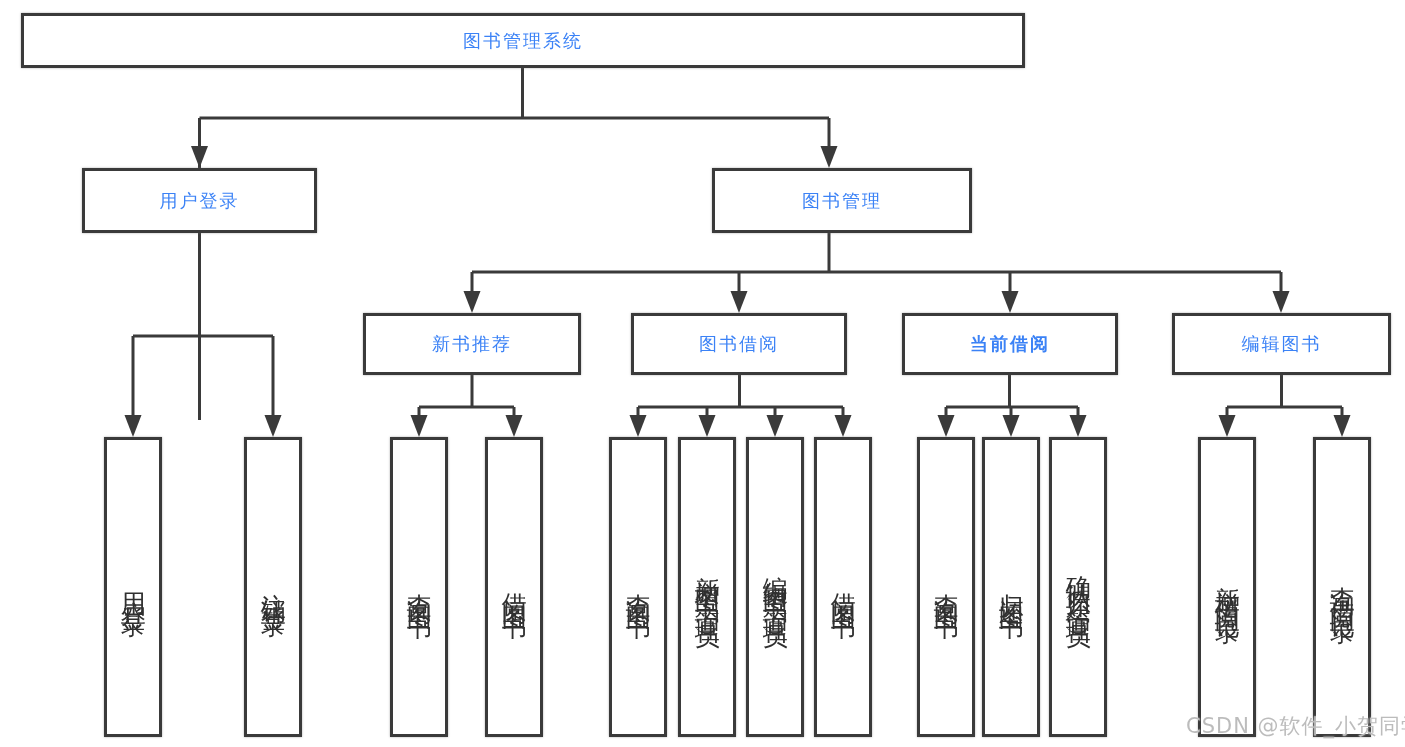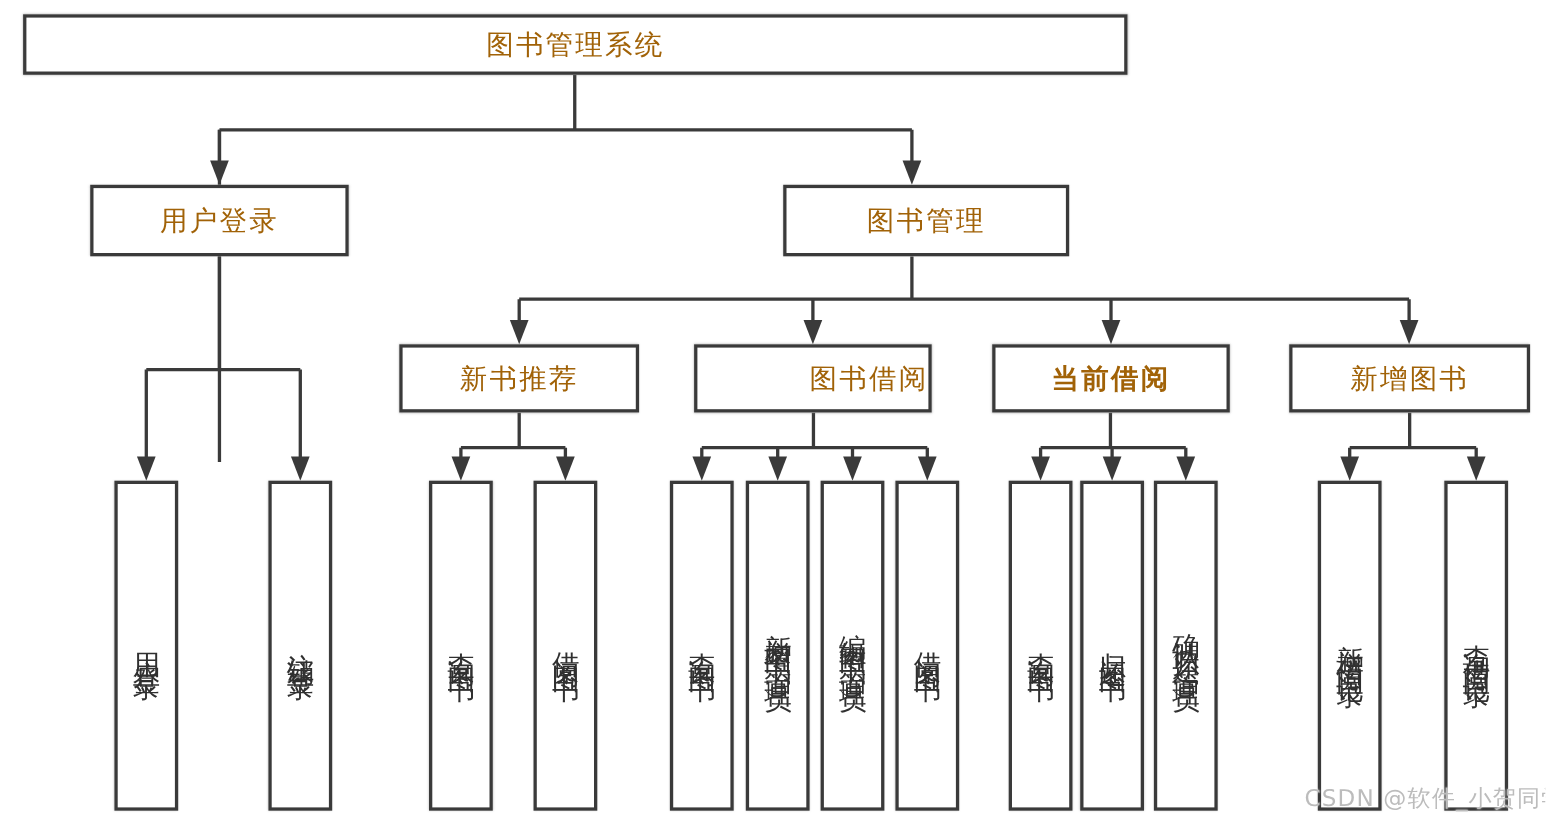--- a/index.html
+++ b/index.html
@@ -26,23 +26,23 @@
     box-sizing: border-box;
     border: 3px solid #3a3a3a;
     background: #ffffff;
     display: flex;
     align-items: center;
     justify-content: center;
     box-shadow: 0 0 2px rgba(110,110,110,0.55);
     z-index: 2;
   }
   .hnode span {
-    font-size: 25px;
+    font-size: 18px;
     letter-spacing: 2px;
-    color: #a16207;
+    color: #3b82f6;
     line-height: 1;
     white-space: nowrap;
   }
   .vnode {
     position: absolute;
     box-sizing: border-box;
     border: 3px solid #3a3a3a;
     background: #ffffff;
     display: flex;
     align-items: center;
@@ -128,28 +128,28 @@
   <div class="hnode" style="left:82px; top:168px; width:235px; height:65px;">
     <span>用户登录</span>
   </div>
   <div class="hnode" style="left:712px; top:168px; width:260px; height:65px;">
     <span>图书管理</span>
   </div>
 
   <div class="hnode" style="left:363px; top:313px; width:218px; height:62px;">
     <span>新书推荐</span>
   </div>
-  <div class="hnode" style="left:631px; top:313px; width:216px; height:62px;justify-content:flex-end;">
+  <div class="hnode" style="left:631px; top:313px; width:216px; height:62px;">
     <span>图书借阅</span>
   </div>
   <div class="hnode" style="left:902px; top:313px; width:216px; height:62px;font-weight:bold;">
     <span>当前借阅</span>
   </div>
   <div class="hnode" style="left:1172px; top:313px; width:219px; height:62px;">
-    <span>新增图书</span>
+    <span>编辑图书</span>
   </div>
 
   <div class="vnode" style="left:104px;">
     <span>用户登录</span>
   </div>
   <div class="vnode" style="left:244px;">
     <span>注销登录</span>
   </div>
 
   <div class="vnode" style="left:390px;">

